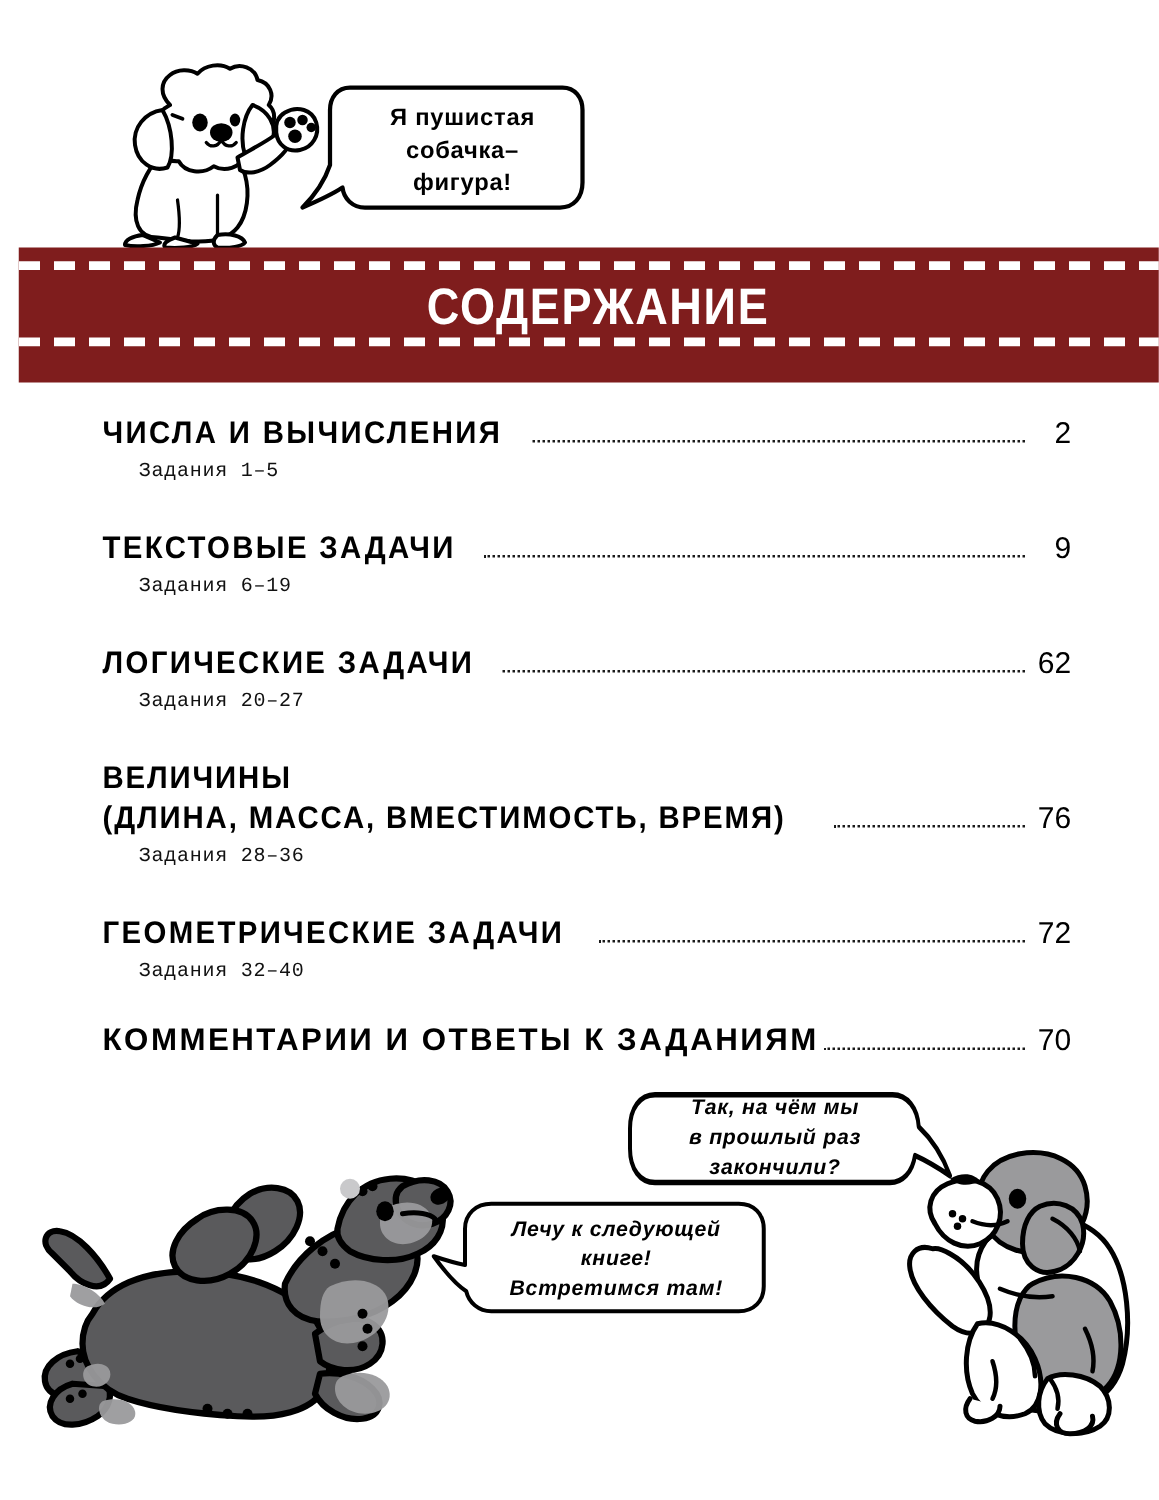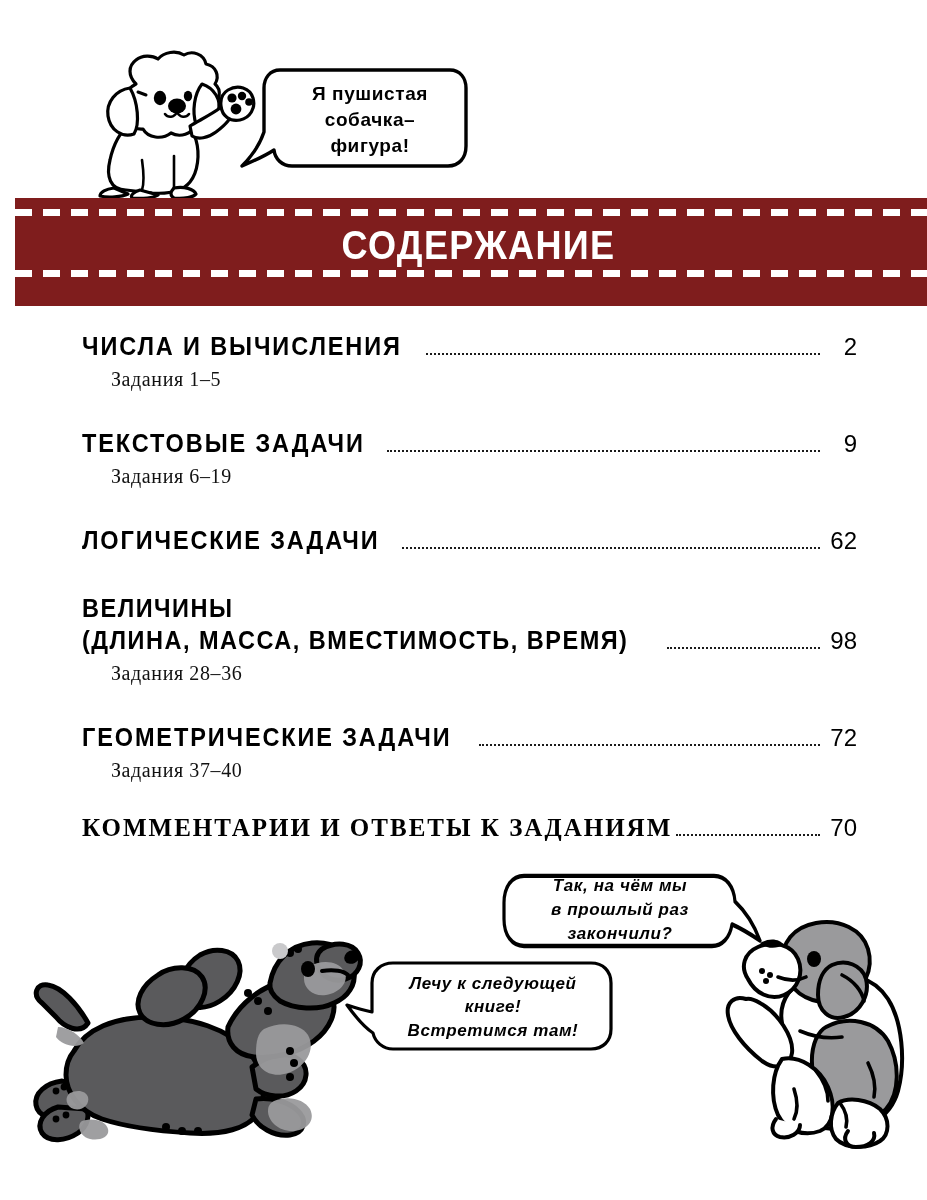--- a/index.html
+++ b/index.html
@@ -50,41 +50,41 @@
     font-family:"Liberation Sans Narrow","Liberation Sans","DejaVu Sans",sans-serif;
     font-weight:bold;
     font-size:25px;
     letter-spacing:2.0px;
     color:#000000;
     white-space:nowrap;
     transform:scaleX(0.94);
     transform-origin:left center;
     line-height:1.28;
   }
-  .toc-title.noscale{transform:none;font-family:Liberation Serif, serif;}
+  .toc-title.noscale{transform:none;}
   .leader{
     flex:1 1 auto;
     min-width:6px;
     border-bottom:2.4px dotted #1a1a1a;
     margin:0 7px 7px 4px;
     height:0;
   }
   .toc-page{
     font-family:"Liberation Sans","DejaVu Sans",sans-serif;
     font-weight:400;
     font-size:24px;
     color:#000000;
     white-space:nowrap;
     min-width:30px;
     text-align:right;
   }
   .toc-sub{
-    font-family:Liberation Serif, serif;
+    font-family:Liberation Mono, monospace;
     font-weight:400;
-    font-size:20px;
+    font-size:16px;
     color:#111111;
     letter-spacing:0.6px;
     margin:6px 0 0 29px;
   }
   .entry-gap{height:36px;}
   .entry-gap.small{height:30px;}
   .two-line .toc-title{letter-spacing:1.6px;}
 
   
   #bottom-zone{position:absolute;left:0;top:845px;width:927px;height:355px;font-style:italic;}
@@ -193,43 +193,44 @@
     <div class="toc-sub">Задания  6–19</div>
   </div>
   <div class="entry-gap"></div>
 
   <div class="toc-entry">
     <div class="toc-line">
       <span class="toc-title">ЛОГИЧЕСКИЕ  ЗАДАЧИ</span>
       <span class="leader"></span>
       <span class="toc-page">62</span>
     </div>
+    <div class="toc-sub">Задания  20–27</div>
   </div>
   <div class="entry-gap"></div>
 
   <div class="toc-entry two-line">
     <div class="toc-line">
       <span class="toc-title">ВЕЛИЧИНЫ</span>
     </div>
     <div class="toc-line">
       <span class="toc-title">(ДЛИНА,  МАССА,  ВМЕСТИМОСТЬ,  ВРЕМЯ)</span>
       <span class="leader"></span>
-      <span class="toc-page">98</span>
+      <span class="toc-page">76</span>
     </div>
     <div class="toc-sub">Задания  28–36</div>
   </div>
   <div class="entry-gap"></div>
 
   <div class="toc-entry">
     <div class="toc-line">
       <span class="toc-title">ГЕОМЕТРИЧЕСКИЕ  ЗАДАЧИ</span>
       <span class="leader"></span>
       <span class="toc-page">72</span>
     </div>
-    <div class="toc-sub">Задания  37–40</div>
+    <div class="toc-sub">Задания  32–40</div>
   </div>
   <div class="entry-gap small"></div>
 
   <div class="toc-entry">
     <div class="toc-line">
       <span class="toc-title noscale">КОММЕНТАРИИ  И  ОТВЕТЫ  К  ЗАДАНИЯМ</span>
       <span class="leader"></span>
       <span class="toc-page">70</span>
     </div>
   </div>

